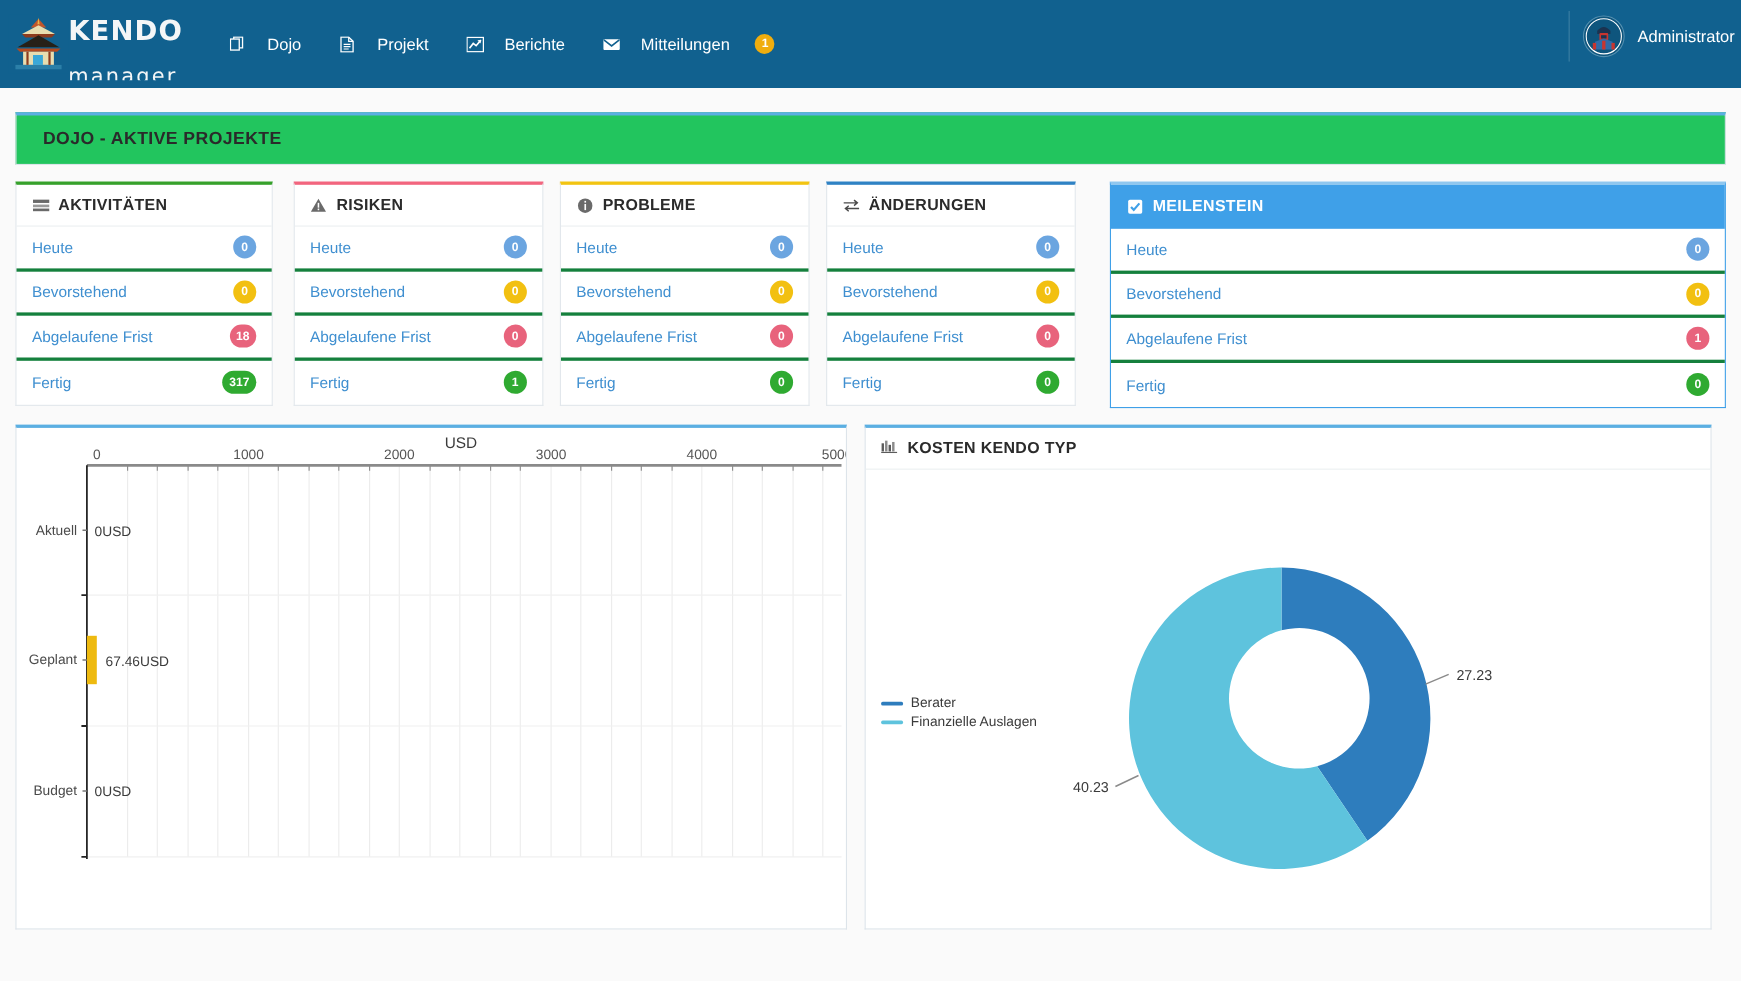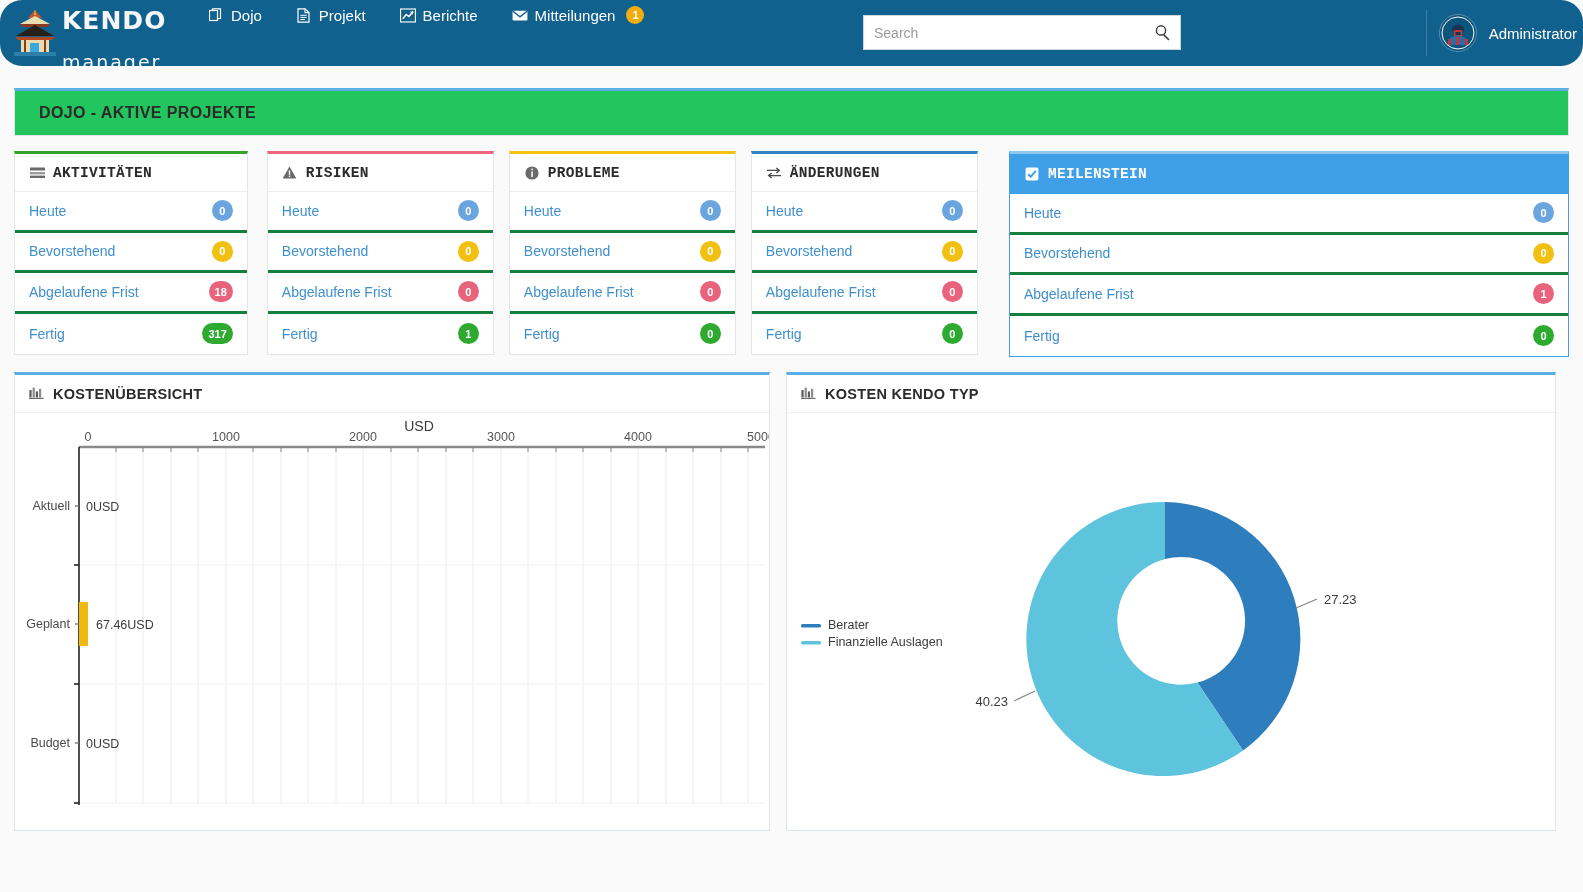--- a/index.html
+++ b/index.html
@@ -7,25 +7,24 @@
     margin: 0; padding: 0;
     width: 1583px; height: 892px;
     background: #fafafa;
     font-family: "Liberation Sans", sans-serif;
     overflow: hidden;
   }
 
   
   #topbar {
     position: relative;
-    height: 66px;
+    height: 80px;
     background: #11618f;
     display: flex;
-    align-items: flex-start;
-    border-radius: 22px;
+    align-items: center;
   }
   #logo-area {
     width: 168px; height: 66px;
     display: flex; align-items: center;
     flex: 0 0 auto;
     position: relative;
     overflow: hidden;
   }
   .pagoda { position: absolute; left: 8px; top: 6px; width: 54px; height: 54px; }
   .logo-text {
@@ -39,21 +38,21 @@
 
   #nav {
     display: flex; align-items: center;
     margin-left: 38px;
     gap: 30px;
     flex: 0 0 auto;
   }
   .nav-item {
     color: #ffffff;
     font-size: 15px;
-    display: flex; align-items: center; gap: 7px;
+    display: flex; align-items: center; gap: 19px;
     cursor: pointer;
     white-space: nowrap;
     padding: 6px 2px;
   }
   .nav-item .ic { display: inline-flex; width: 16px; height: 16px; align-items: center; justify-content: center; }
   .nav-badge {
     display: inline-flex; align-items: center; justify-content: center;
     min-width: 18px; height: 18px; padding: 0 4px;
     border-radius: 9px;
     background: #f0ad0e; color: #fff;
@@ -139,21 +138,20 @@
   .kpi-head {
     height: 38px;
     display: flex; align-items: center;
     padding: 0 14px;
     border-bottom: 1px solid #eceff1;
     font-size: 14.5px;
     font-weight: bold;
     color: #2b2b2b;
     letter-spacing: 0.3px;
     gap: 8px;
-    font-family: Liberation Mono, monospace;
   }
   .kpi-head .hicon { display: inline-flex; width: 16px; height: 16px; align-items: center; justify-content: center; }
   .kpi-row-item {
     height: 40.5px;
     display: flex; align-items: center; justify-content: space-between;
     padding: 0 14px;
     border-bottom: 3px solid #15803d;
     cursor: pointer;
   }
   .kpi-row-item:last-child { border-bottom: 0; gap: 16px; }
@@ -275,29 +273,20 @@
           <rect x="0.6" y="1.4" width="15.8" height="10.4" rx="1" fill="#ffffff"></rect>
           <path d="M1 2 L8.5 7.8 L16 2" fill="none" stroke="#11618f" stroke-width="1.6"></path>
         </svg>
       </span>
       <span>Mitteilungen</span>
       <span class="nav-badge">1</span>
     </div>
 
   </div>
 
-  <div id="search-wrap">
-    <input id="search-input" type="text" value="" placeholder="Search" style="">
-    <button id="search-btn">
-      <svg width="17" height="17" viewBox="0 0 17 17">
-        <circle cx="7" cy="6.4" r="4.6" fill="none" stroke="#3a3a3a" stroke-width="1.4"></circle>
-        <path d="M9.6 10.6 L15 16" stroke="#3a3a3a" stroke-width="1.6" fill="none"></path>
-      </svg>
-    </button>
-  </div>
 
   <div id="user-area">
     <div id="user-divider"></div>
     <div id="avatar">
       <svg width="34" height="34" viewBox="0 0 34 34">
         <circle cx="17" cy="17" r="16" fill="#0e557d" stroke="#ffffff" stroke-width="1"></circle>
         <path d="M11 12 Q17 5 23 12 L23 15 L11 15 Z" fill="#1b3350"></path>
         <rect x="13" y="14" width="8" height="7" rx="1" fill="#c8352f"></rect>
         <rect x="14.5" y="16" width="5" height="3" fill="#1b3350"></rect>
         <path d="M9 22 L17 19 L25 22 L25 29 L9 29 Z" fill="#2f6ba8"></path>
@@ -460,32 +449,20 @@
         <span class="kpi-label">Fertig</span>
         <span class="badge b-done">0</span>
       </div>
     </div>
 
   </div>
 
   <div id="chart-row">
 
     <div class="chart-panel" style="width:756px; height:459px;">
-      <div class="chart-head">
-        <span class="hicon">
-          <svg width="15" height="13" viewBox="0 0 15 13">
-            <rect x="0.4" y="4" width="2.2" height="7.4" fill="#5b5b5b"></rect>
-            <rect x="3.6" y="1.6" width="2.2" height="9.8" fill="#8a8a8a"></rect>
-            <rect x="6.8" y="5.4" width="2.2" height="6" fill="#5b5b5b"></rect>
-            <rect x="10" y="2.8" width="2.2" height="8.6" fill="#8a8a8a"></rect>
-            <rect x="0" y="11.8" width="14.6" height="1.1" fill="#5b5b5b"></rect>
-          </svg>
-        </span>
-        <span>KOSTENÜBERSICHT</span>
-      </div>
       <div class="chart-body">
         <svg class="barchart-svg" width="754" height="418" viewBox="0 0 754 418">
 
           <g stroke="#ececec" stroke-width="1">
             <line x1="101" y1="33" x2="101" y2="390"></line>
               <line x1="128" y1="33" x2="128" y2="390"></line>
             <line x1="156" y1="33" x2="156" y2="390"></line>
               <line x1="183" y1="33" x2="183" y2="390"></line>
             <line x1="211" y1="33" x2="211" y2="390"></line>
               <line x1="238" y1="33" x2="238" y2="390"></line>

